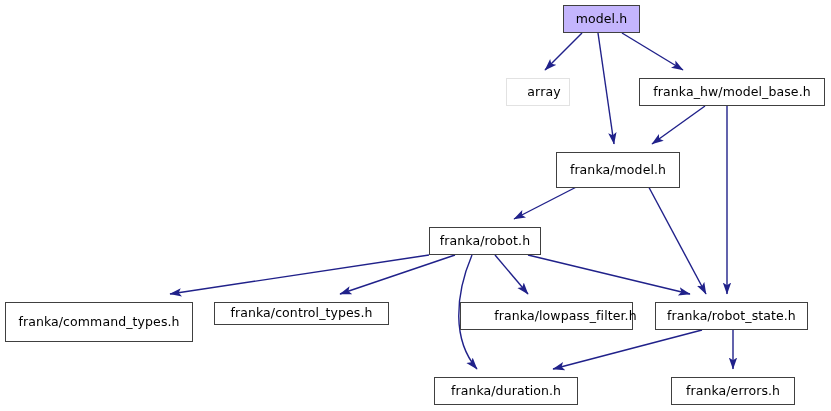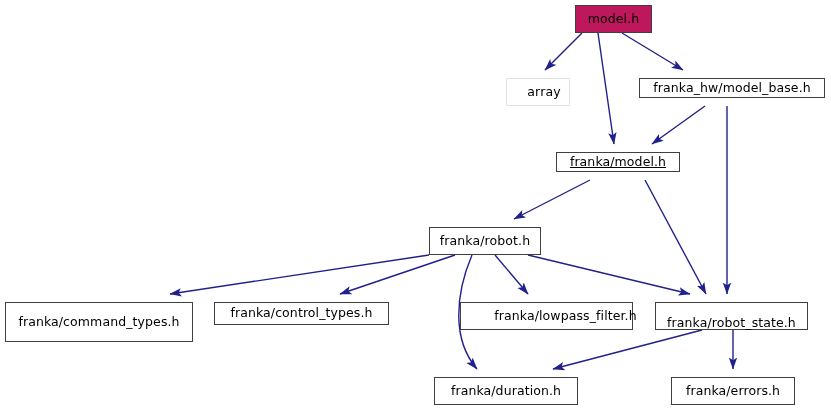--- a/index.html
+++ b/index.html
@@ -31,23 +31,22 @@
     justify-content: center;
     background: #ffffff;
     border: 1px solid #404040;
     color: #000000;
     font-size: 12.5px;
     line-height: 1;
     white-space: nowrap;
     letter-spacing: 0.1px;
   }
   .node.root {
-    background: #be185d;
+    background: #c4b5fd;
     border: 1px solid #404040;
-    margin-left: 12px;
   }
   .node.system {
     background: #ffffff;
     border: 1px solid #e2e2e2;
     color: #000000;
   }
   .node-label {
     display: block;
     padding: 0 2px;
   }
@@ -81,39 +80,39 @@
       </g>
   </svg>
 
   <div id="nodes-group">
       <div class="node root" style="left: 563px; top: 5px; width: 77px; height: 28px;">
         <span class="node-label">model.h</span>
       </div>
       <div class="node system" style="left: 506px; top: 78px; width: 64px; height: 28px; padding-left: 12px;">
         <span class="node-label">array</span>
       </div>
-      <div class="node" style="left: 639px; top: 78px; width: 186px; height: 20px;">
+      <div class="node" style="left: 639px; top: 78px; width: 186px; height: 28px;">
         <span class="node-label">franka_hw/model_base.h</span>
       </div>
-      <div class="node" style="left: 556px; top: 152px; width: 124px; height: 20px; text-decoration: underline;">
+      <div class="node" style="left: 556px; top: 152px; width: 124px; height: 36px;">
         <span class="node-label">franka/model.h</span>
       </div>
       <div class="node" style="left: 429px; top: 227px; width: 112px; height: 28px;">
         <span class="node-label">franka/robot.h</span>
       </div>
       <div class="node" style="left: 5px; top: 302px; width: 188px; height: 40px;">
         <span class="node-label">franka/command_types.h</span>
       </div>
       <div class="node" style="left: 214px; top: 302px; width: 175px; height: 23px;">
         <span class="node-label">franka/control_types.h</span>
       </div>
       <div class="node" style="left: 460px; top: 302px; width: 173px; height: 28px; padding-left: 38px;">
         <span class="node-label">franka/lowpass_filter.h</span>
       </div>
-      <div class="node" style="left: 655px; top: 302px; width: 153px; height: 28px; align-items: flex-end;">
+      <div class="node" style="left: 655px; top: 302px; width: 153px; height: 28px;">
         <span class="node-label">franka/robot_state.h</span>
       </div>
       <div class="node" style="left: 434px; top: 377px; width: 144px; height: 28px;">
         <span class="node-label">franka/duration.h</span>
       </div>
       <div class="node" style="left: 671px; top: 377px; width: 124px; height: 28px; justify-content: center;">
         <span class="node-label">franka/errors.h</span>
       </div>
     </div>
 

